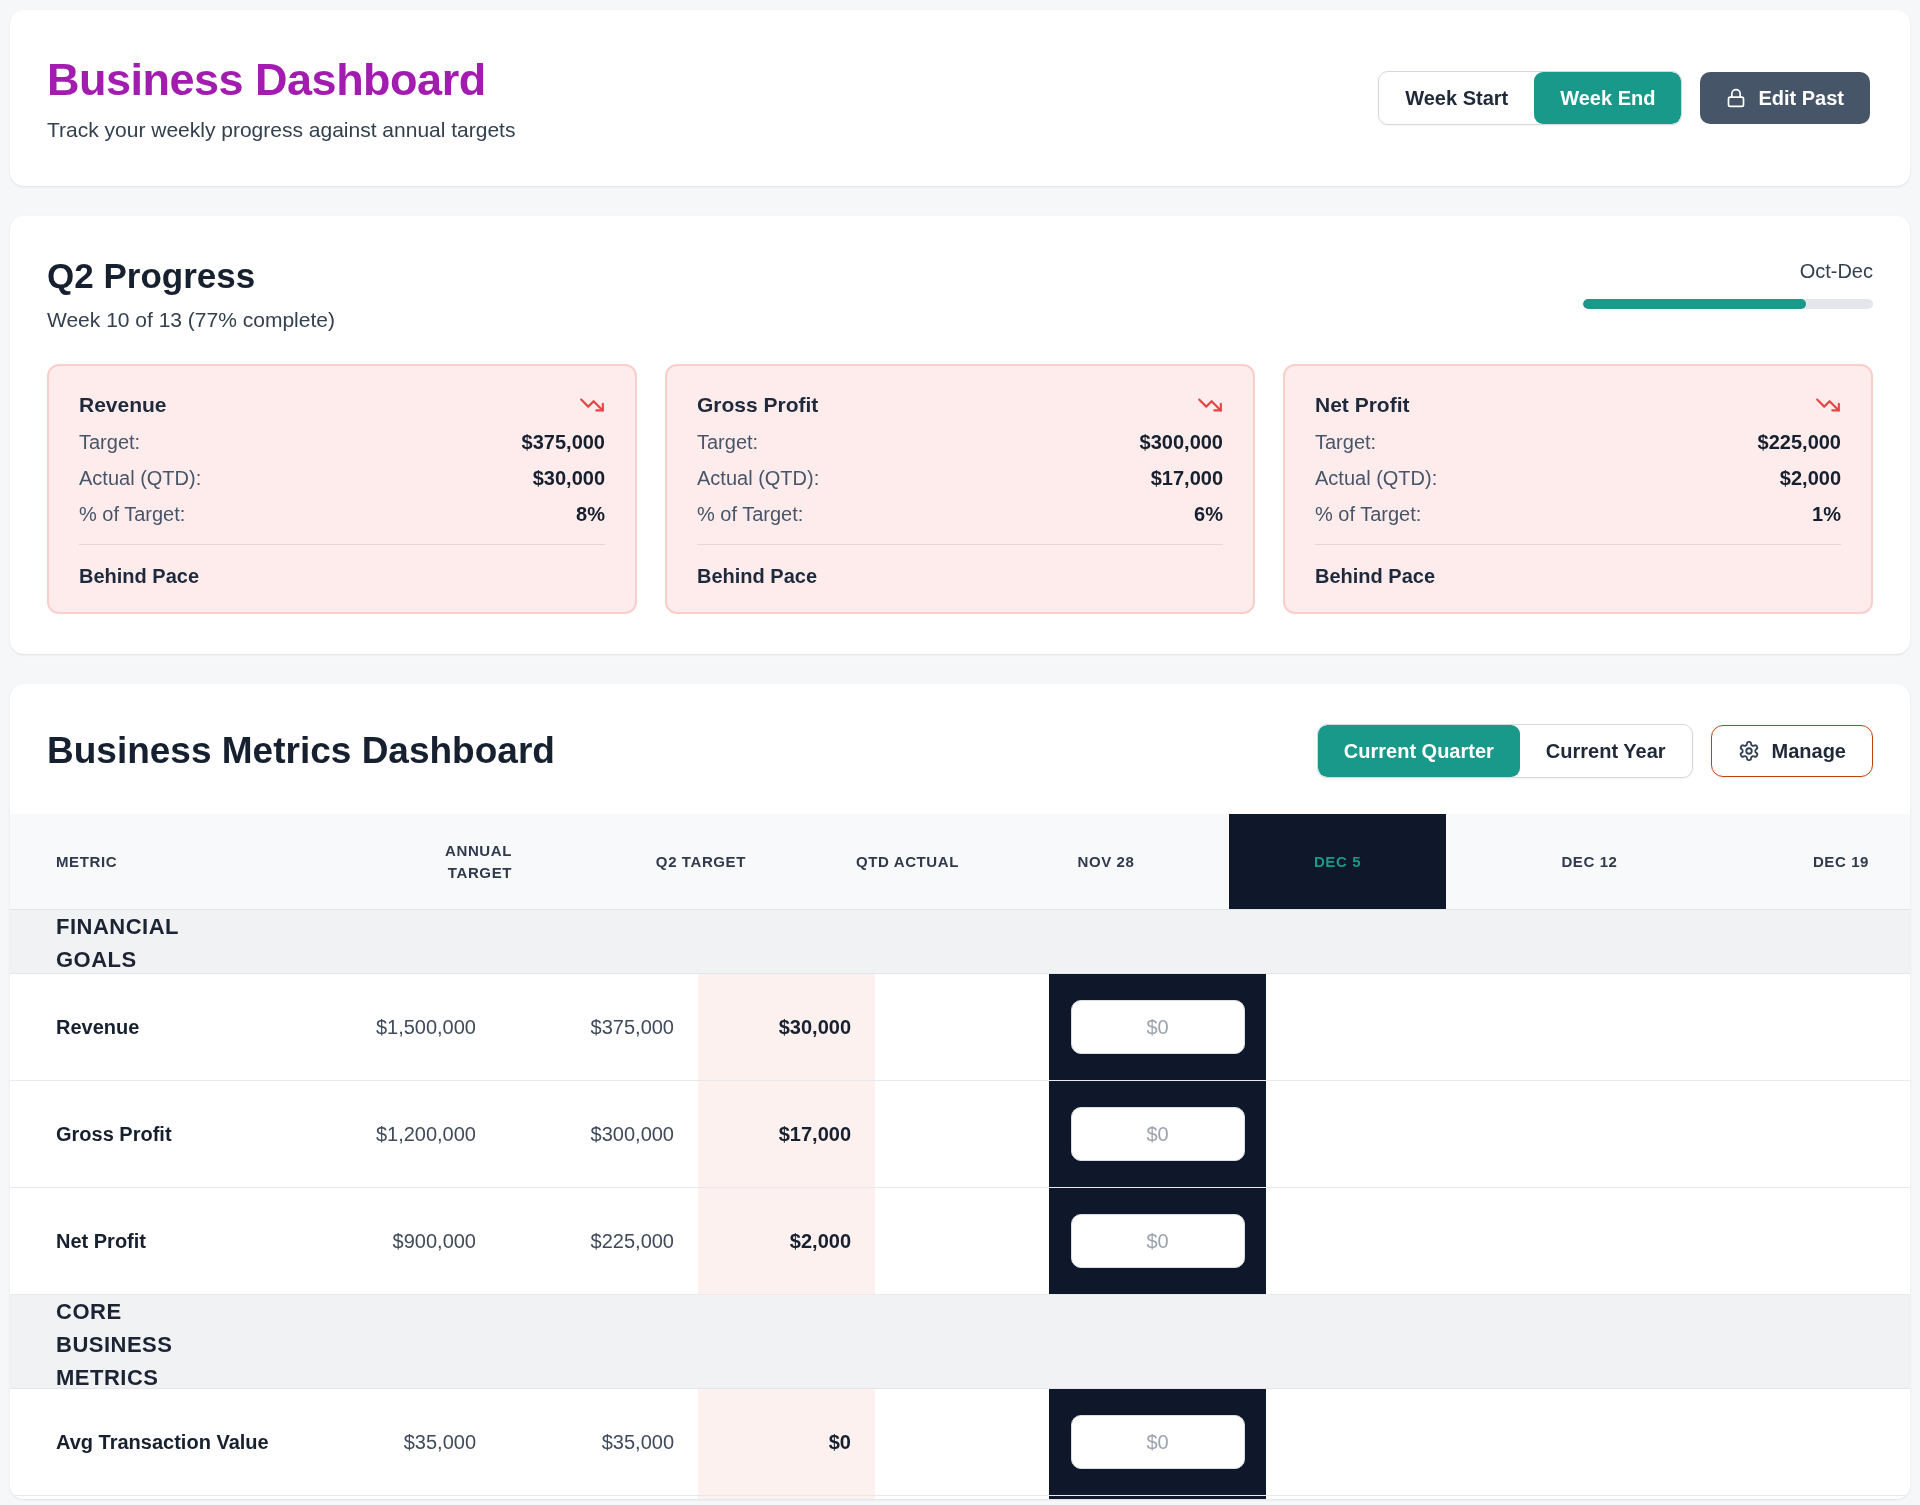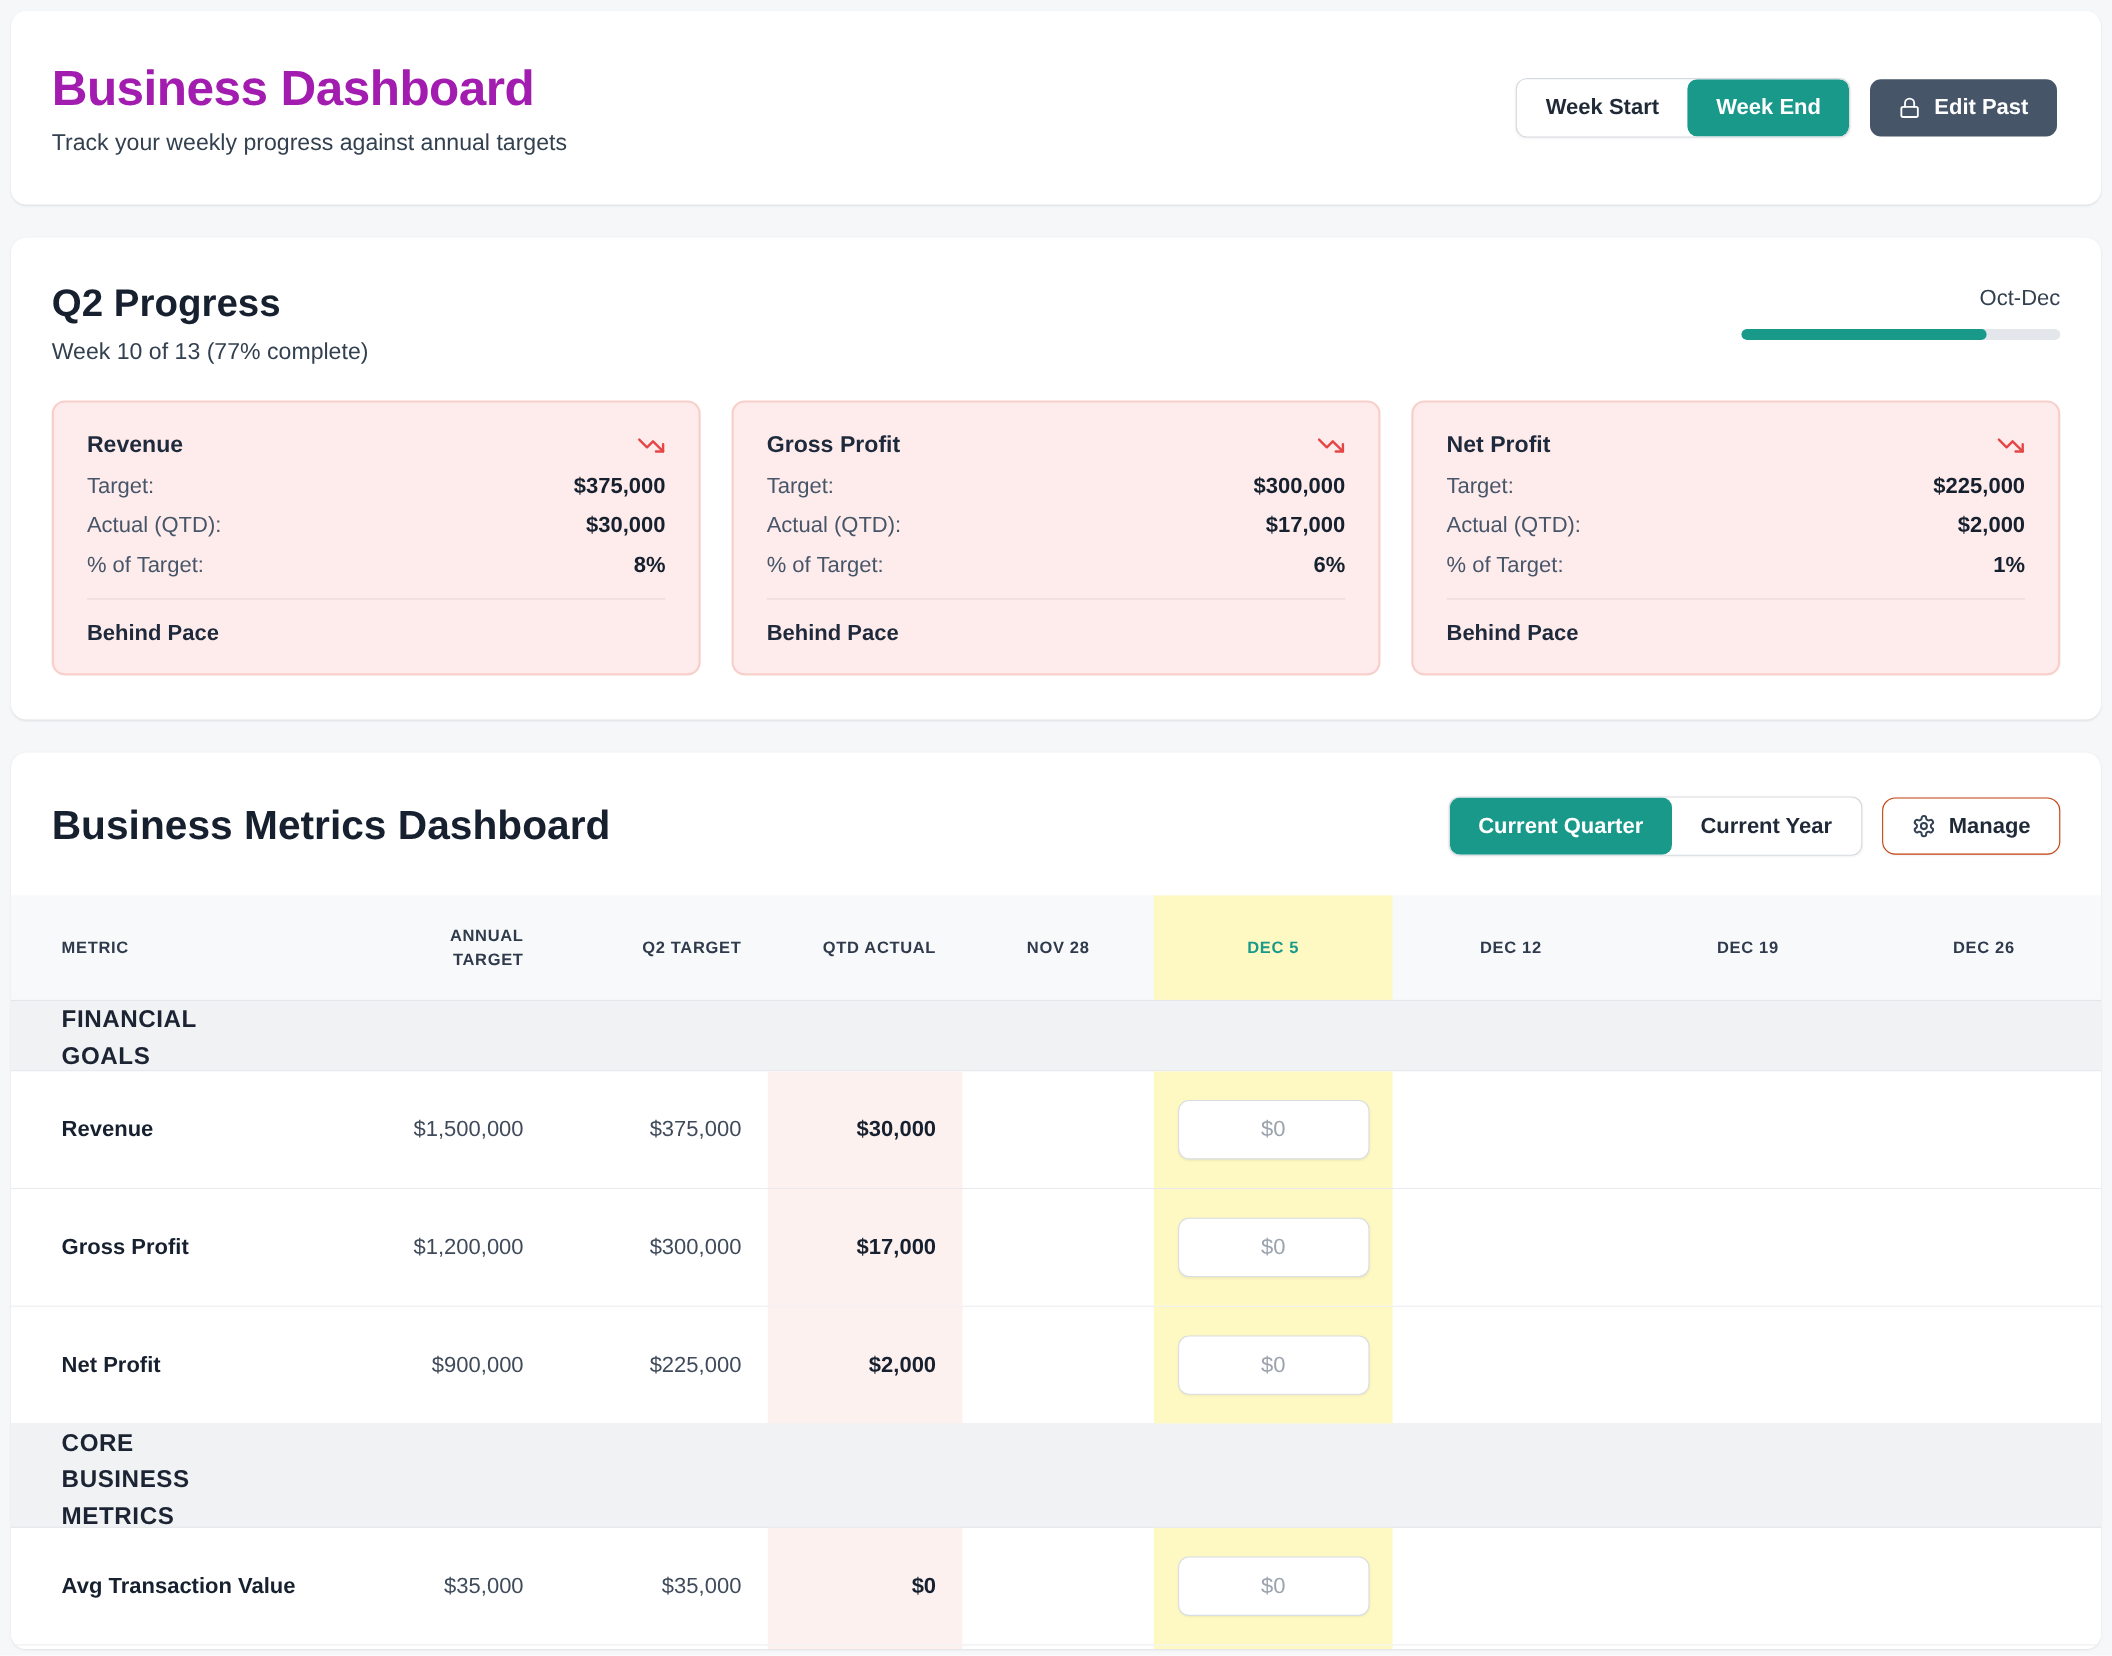--- a/index.html
+++ b/index.html
@@ -124,31 +124,31 @@
   .metrics-controls { display: flex; align-items: center; gap: 18px; }
 
   .mtable { margin-top: 36px; width: 1900px; }
   .mrow {
     display: grid;
     grid-template-columns: 295px 195px 198px 177px 174px 217px 215px 216px 213px;
     align-items: center;
   }
   .mrow > div { height: 100%; display: flex; align-items: center; }
 
-  .thead-row { height: 96px; background: #f8f9fa; border-bottom: 1px solid #e4e7ea; }
+  .thead-row { height: 96px; background: #f8f9fa; border-bottom: 1px solid #e4e7ea; gap: 36px; }
   .th {
     font-size: 15px; font-weight: 700; text-transform: uppercase;
     letter-spacing: 0.6px; color: #2f3a4c;
   }
   .cell-left   { padding-left: 46px; justify-content: flex-start; text-align: left; }
   .cell-right  { padding-right: 24px; justify-content: flex-end; text-align: right; }
   .cell-center { justify-content: center; text-align: center; }
   .th-narrow span { display: inline-block; max-width: 100px; line-height: 1.45; }
   .th-accent { color: var(--accent, #18998a); }
-  .col-mint { background: #fef9c3; }
+  .col-mint { background: #0f172a; }
   .col-pink { background: #fdf1f0; }
 
   .section-row { height: 64px; background: #f0f2f4; border-bottom: 1px solid #e4e7ea; }
   .section-row.tall { height: 94px; }
   .section-label {
     font-size: 22px; font-weight: 700; text-transform: uppercase;
     letter-spacing: 0.5px; color: #1c2433; line-height: 1.5;
   }
   .section-label span { display: inline-block; max-width: 175px; }
 

